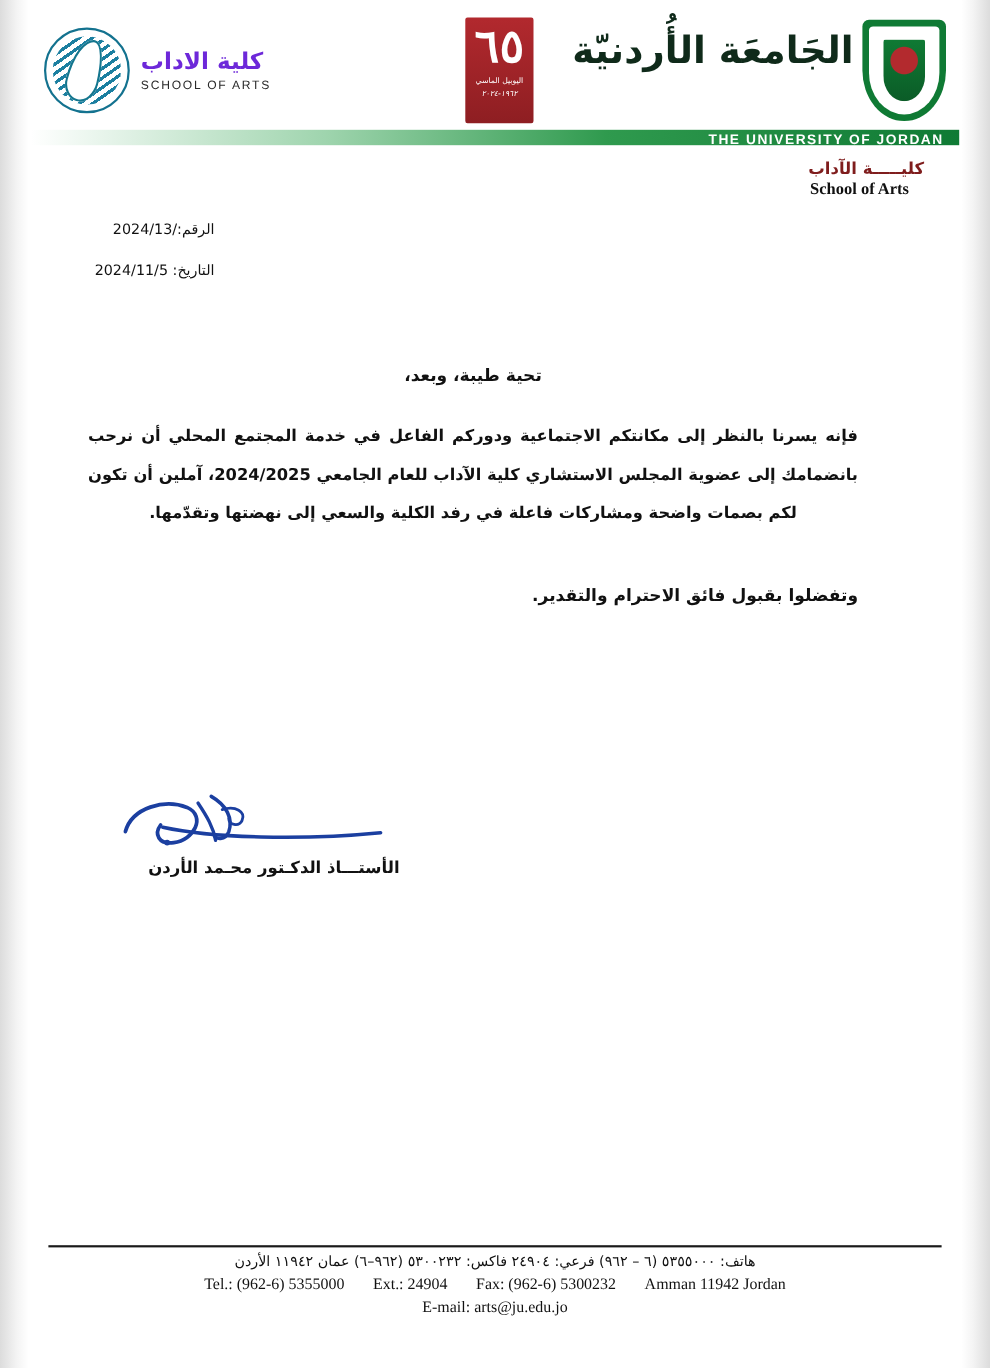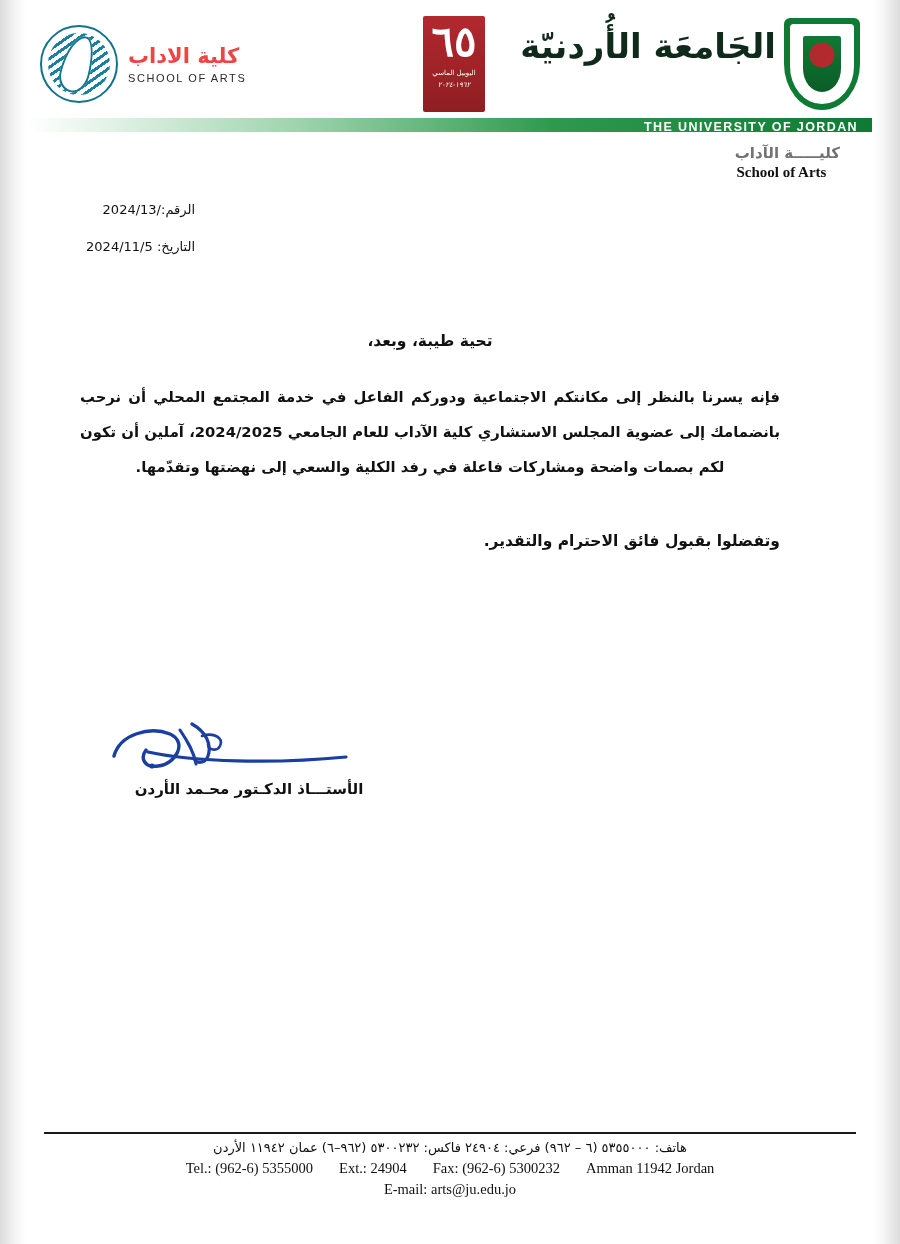--- a/index.html
+++ b/index.html
@@ -82,21 +82,21 @@
   .arts-text {
     display: flex;
     flex-direction: column;
     align-items: flex-start;
     line-height: 1.15;
   }
   .arts-ar {
     font-family: "DejaVu Sans", sans-serif;
     font-size: 21px;
     font-weight: bold;
-    color: #ef4444;
+    color: #6d28d9;
     direction: rtl;
   }
   .arts-en {
     font-family: "Liberation Sans", sans-serif;
     font-size: 11px;
     letter-spacing: 1.6px;
     color: #2a2a2a;
     margin-top: 4px;
   }
 
@@ -187,21 +187,21 @@
   .faculty-lines {
     position: absolute;
     right: 60px; top: 144px;
     text-align: center;
     direction: rtl;
   }
   .faculty-ar {
     font-family: "DejaVu Sans", sans-serif;
     font-size: 15px;
     font-weight: bold;
-    color: #737373;
+    color: #7f1d1d;
     letter-spacing: 1px;
     margin-left: 12px;
   }
   .faculty-en {
     font-family: "Liberation Serif", serif;
     font-size: 15px;
     font-weight: bold;
     color: #111;
     margin-top: 2px;
     direction: ltr;

